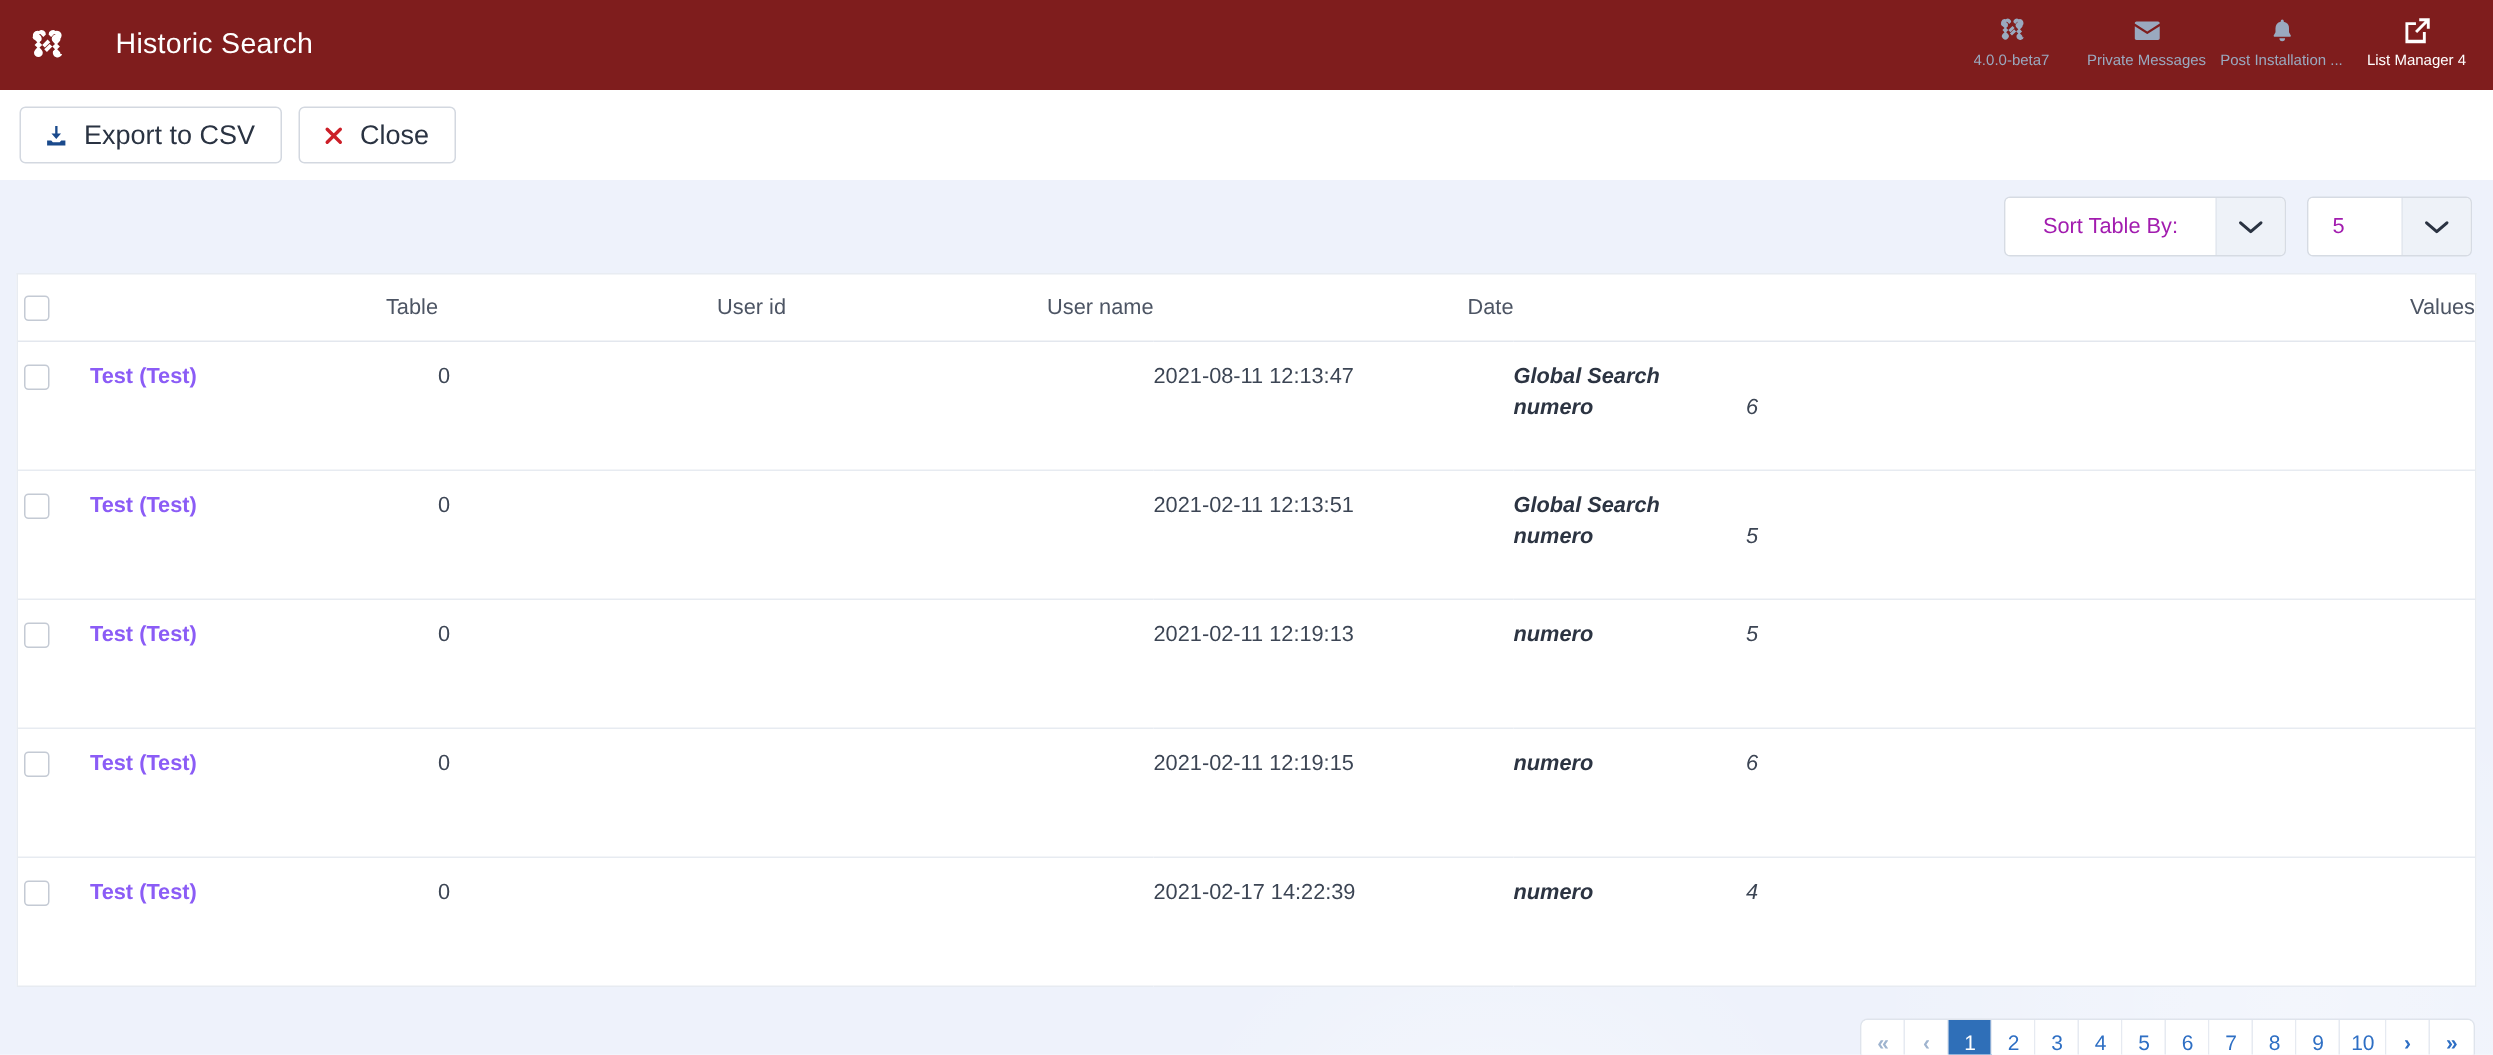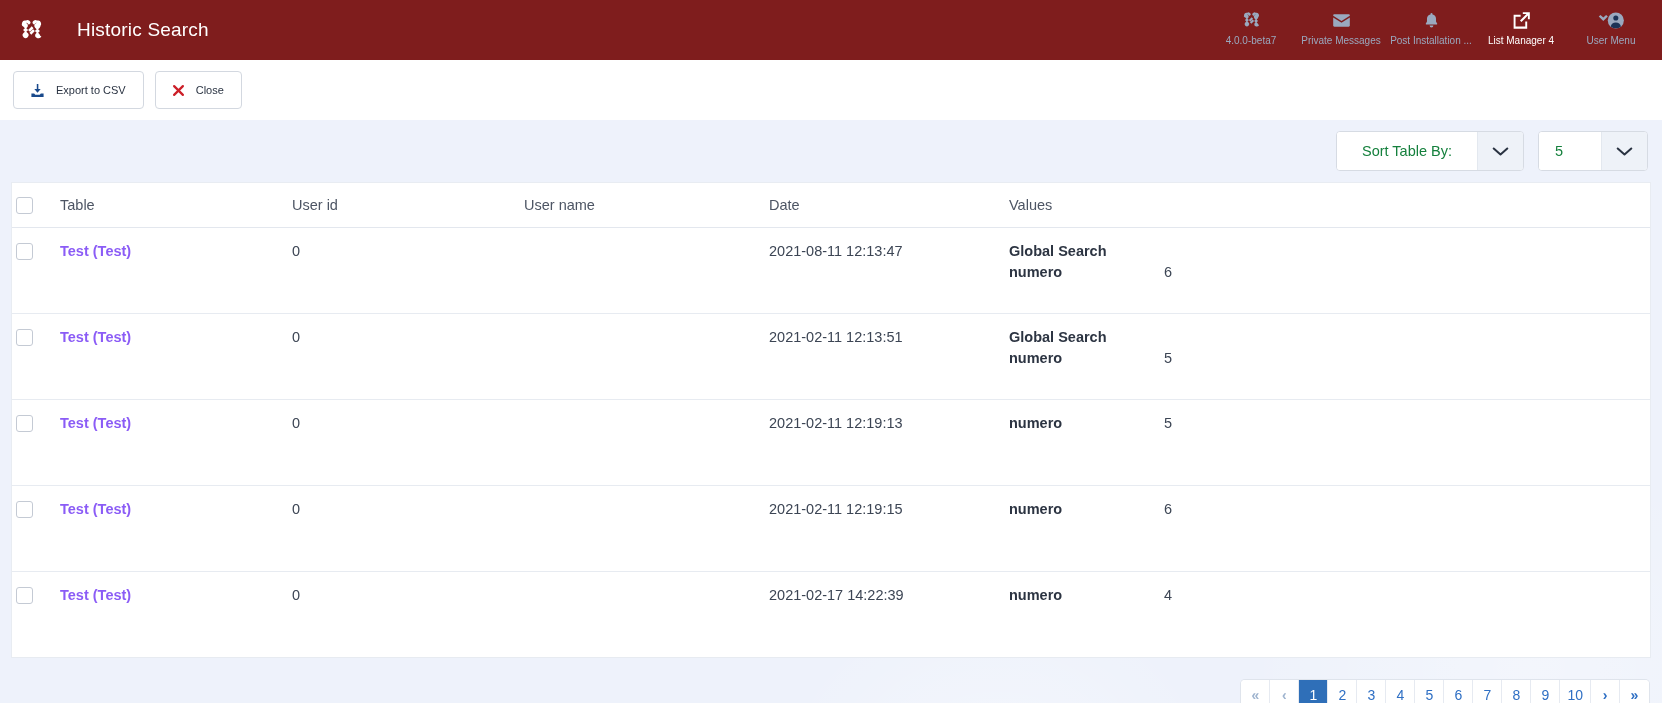--- a/index.html
+++ b/index.html
@@ -79,21 +79,21 @@
   }
   .tbtn {
     height: 38px;
     display: inline-flex;
     align-items: center;
     gap: 10px;
     padding: 0 17px 0 15px;
     background: #fff;
     border: 1px solid #d3d8e0;
     border-radius: 4px;
-    font-size: 11px;
+    font-size: 18px;
     color: #2a3342;
     cursor: pointer;
     font-family: inherit;
     white-space: nowrap;
   }
   .tbtn .bicon { display: flex; align-items: center; }
   .tbtn .bicon svg { display: block; }
 
   
   .content {
@@ -116,21 +116,21 @@
     border-radius: 4px;
     background: #fff;
     overflow: hidden;
     cursor: pointer;
   }
   .sel .sel-val {
     display: flex;
     align-items: center;
     padding: 0 16px;
     font-size: 14.5px;
-    color: #15803d;
+    color: #a21caf;
     background: #fff;
     white-space: nowrap;
   }
   .sel.sort .sel-val { width: 140px; justify-content: center; }
   .sel.perpage .sel-val { width: 62px; }
   .sel .sel-arrow {
     width: 46px;
     display: flex;
     align-items: center;
     justify-content: center;
@@ -142,21 +142,21 @@
 
   
   .table-wrap {
     background: #ffffff;
     margin: 0 11px;
     border: 1px solid #e8ecf2;
     border-bottom: none;
   }
   table { width: 100%; border-collapse: collapse; table-layout: fixed; }
   thead th {
-    text-align: left;
+    text-align: right;
     font-weight: 400;
     font-size: 14.5px;
     color: #4d5564;
     padding: 13px 0 13px 0;
     border-bottom: 1px solid #e3e7ee;
     vertical-align: middle;
   }
   .col-chk   { width: 48px; }
   .col-table { width: 232px; }
   .col-uid   { width: 232px; }
@@ -177,21 +177,21 @@
   .chk {
     width: 17px; height: 17px;
     border: 1px solid #c4cad4;
     border-radius: 3px;
     background: #fff;
     display: block;
     margin-left: 4px;
     cursor: pointer;
   }
   th .chk { margin-top: 1px; }
-  .vals { display: flex; flex-direction: column; gap: 5px; }
+  .vals { display: flex; flex-direction: column; gap: 5px; font-style: italic; }
   .vrow { display: flex; align-items: baseline; }
   .vkey { font-weight: 700; color: #2c3442; width: 155px; }
   .vval { color: #3c4554; }
 
   
   .pager-area {
     display: flex;
     justify-content: flex-end;
     padding: 22px 13px 0 0;
   }
@@ -267,31 +267,20 @@
     <a class="hmod active">
       <span class="hicon">
         <svg width="21" height="21" viewBox="0 0 24 24" fill="currentColor">
           <path d="M13.5 2.5h8v8h-2.2V6.3l-7.4 7.4-1.6-1.6 7.4-7.4h-4.2V2.5z"></path>
           <path d="M3 5.5h8v2.2H5.2v11.1h11.1V13h2.2v8.5H3V5.5z"></path>
         </svg>
       </span>
       <span class="hlabel">List Manager 4</span>
     </a>
 
-    <a class="hmod">
-      <span class="hicon">
-        <svg width="28" height="21" viewBox="0 0 32 24" fill="currentColor">
-          <path d="M2 7.5 4 5.6l3.2 3.1L10.4 5.6l2 1.9-5.2 5.1L2 7.5z"></path>
-          <circle cx="21.5" cy="12" r="9.2"></circle>
-          <circle cx="21.5" cy="9.2" r="2.9" fill="#1c3356"></circle>
-          <path d="M15.6 18.8a6.1 6.1 0 0 1 11.8 0 9.1 9.1 0 0 1-11.8 0z" fill="#1c3356"></path>
-        </svg>
-      </span>
-      <span class="hlabel">User Menu</span>
-    </a>
 
   </div>
 </div>
 
 <div class="toolbar">
   <button class="tbtn">
     <span class="bicon">
       <svg width="17" height="17" viewBox="0 0 24 24" fill="#1a4a8c">
         <path d="M11 2.8h2.2v7.1h3.3L12 15.1 7.5 9.9h3.5V2.8z"></path>
         <path d="M3.4 16.4h3.9l1.5 1.7h6.4l1.5-1.7h3.9v4.8H3.4v-4.8z"></path>

